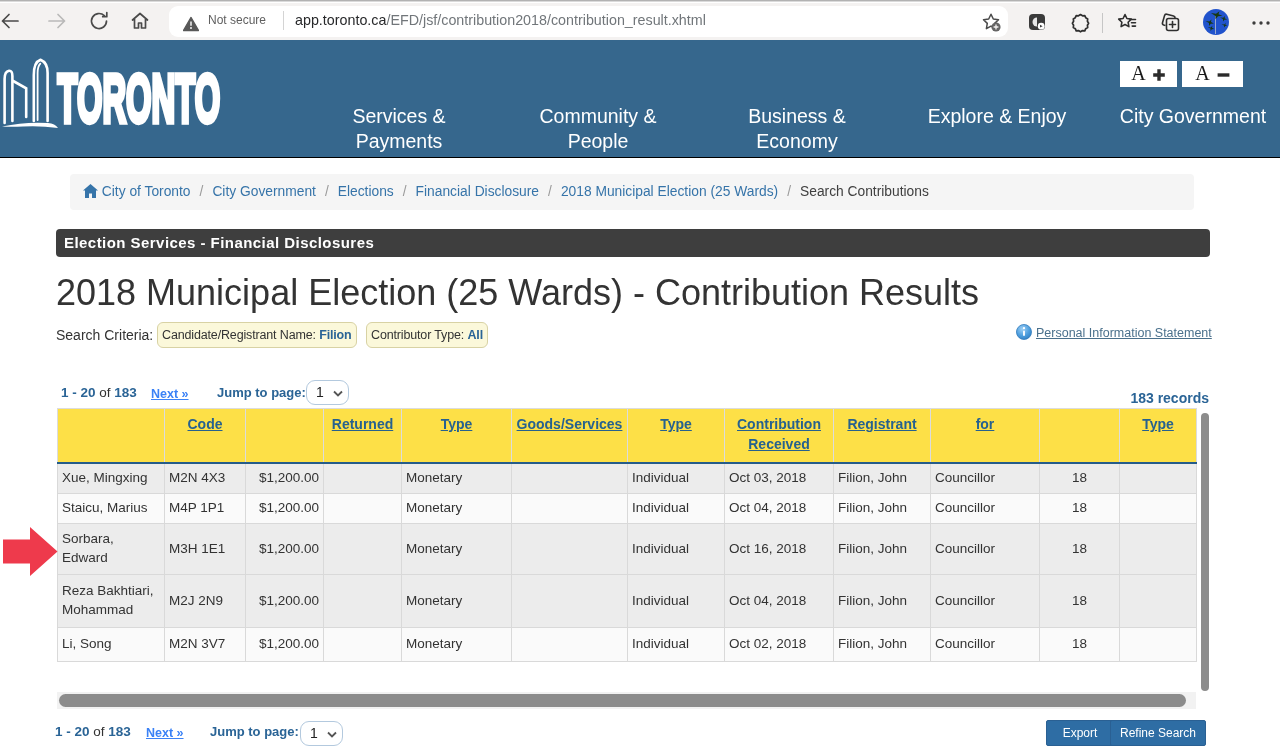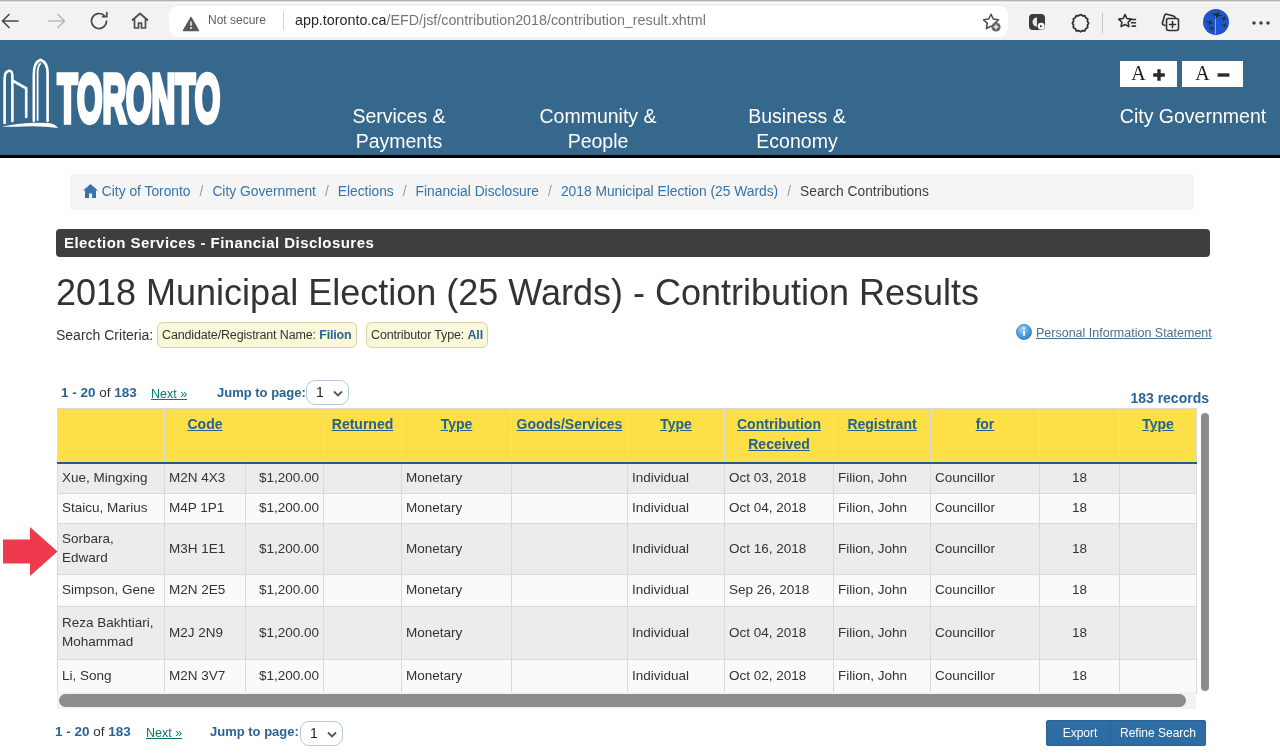--- a/index.html
+++ b/index.html
@@ -11,21 +11,21 @@
 #topstrip { position:absolute; left:0; top:0; width:1280px; height:2px; background:#b2b2b2; border-bottom:1px solid #dadada; }
 #toolbar { position:absolute; left:0; top:3px; width:1280px; height:37px; background:#f4f2f1; }
 #pill { position:absolute; left:169px; top:2.5px; width:839px; height:31px; background:#fff; border-radius:9px; }
 .nsec { position:absolute; left:208px; top:10px; font-size:12px; color:#5f5f5f; }
 .urlt { position:absolute; left:295px; top:9px; font-size:14.3px; color:#27282a; }
 .urlt span { color:#71767a; }
 .pdiv { position:absolute; left:283px; top:8px; width:1px; height:19px; background:#d4d4d4; }
 .tdiv { position:absolute; left:1102px; top:10px; width:1px; height:20px; background:#c6c6c6; }
 
 
-#siteheader { position:absolute; left:0; top:40px; width:1280px; height:118px; background:#36678D; border-bottom:3px solid #000000; }
+#siteheader { position:absolute; left:0; top:40px; width:1280px; height:118px; background:#36678D; border-bottom:1px solid #000000; }
 .nav2 { position:absolute; top:64px; color:#fff; font-size:19.5px; line-height:25px; text-align:center; white-space:pre-line; }
 .fontbox { position:absolute; top:21px; width:57px; height:26px; background:#fff; color:#1a1a1a; text-align:center; font-size:17px; line-height:25px; }
 .fontbox .serf { font-family:"Liberation Serif", serif; font-size:20px; }
 
 
 #crumb { position:absolute; left:70px; top:174px; width:1124px; height:36px; background:#f5f5f5; border-radius:4px; font-size:13.8px; line-height:36px; color:#8a8a8a; padding-left:13px; }
 #crumb a { color:#3674a9; text-decoration:none; }
 #crumb .cur { color:#404040; }
 #crumb .sep { margin:0 9px; color:#999; }
 
@@ -35,21 +35,21 @@
 
 
 #critlabel { position:absolute; left:56px; top:322px; font-size:14px; color:#333; line-height:26px; }
 .badge { position:absolute; top:322px; height:26px; background:#fbf8da; border:1px solid #d8d2a4; border-radius:6px; font-size:12.5px; letter-spacing:-0.15px; line-height:24px; padding:0 4px; color:#333; white-space:nowrap; }
 .badge b { color:#2a6496; }
 #pis { position:absolute; left:1036px; top:326px; font-size:12.5px; color:#4a708c; text-decoration:underline; }
 
 
 .pager { position:absolute; font-size:14px; color:#333; line-height:22px; white-space:nowrap; }
 .pager b { color:#2a6496; }
-.pager .nx { color:#0f766e; font-weight:normal; font-size:12.5px; text-decoration:underline; }
+.pager .nx { color:#3b82f6; font-weight:bold; font-size:12.5px; text-decoration:underline; }
 .sel { position:absolute; width:43px; height:25px; border:1.5px solid #b3c9de; border-radius:9px; background:#fff; font-size:14px; color:#222; line-height:22px; padding-left:9px; }
 .sel svg { position:absolute; right:5px; top:9px; }
 #records { position:absolute; left:1000px; top:390px; width:209px; text-align:right; font-size:14px; font-weight:bold; color:#2a6496; }
 
 
 #tbl { position:absolute; left:57px; top:408px; border-collapse:collapse; table-layout:fixed; width:1139px; font-size:13.5px; color:#333; }
 #tbl th { border:1px solid #dcdcdc; border-bottom:2px solid #255c8a; background:#fde047; color:#26618f; font-weight:bold; font-size:14px; text-align:center; vertical-align:top; padding-top:5px; height:54px; line-height:20px; }
 #tbl th u { text-decoration:underline; }
 #tbl td { border:1px solid #d9d9d9; padding:0 4px 2px 4px; vertical-align:middle; line-height:19px; }
 #tbl tr.g td { background:#ececec; }
@@ -157,20 +157,21 @@
     </g>
     <path d="M2 71.5q23-5 46-3.5 7 .6 10 5-18-2.5-35-1.5-12 .7-21 0z" fill="#fff"></path>
     <text x="0" y="67.4" transform="translate(57.5,0) scale(0.482,1)" font-family="'Liberation Sans',sans-serif" font-weight="bold" font-size="68" fill="#fff" stroke="#fff" stroke-width="4.2" vector-effect="non-scaling-stroke" paint-order="stroke">TORONTO</text>
   </svg>
   <div class="nav2" style="left:319px;width:160px;">Services &amp;
 Payments</div>
   <div class="nav2" style="left:518px;width:160px;">Community &amp;
 People</div>
   <div class="nav2" style="left:717px;width:160px;">Business &amp;
 Economy</div>
+  <div class="nav2" style="left:902px;width:190px;">Explore &amp; Enjoy</div>
   <div class="nav2" style="left:1098px;width:190px;">City Government</div>
   <div class="fontbox" style="left:1120px;"><span class="serf">A</span><svg width="14" height="14" viewBox="0 0 14 14" style="margin-left:6px;vertical-align:-2px">
         <path d="M7 1.2V12.8M1.2 7H12.8" stroke="#2b2b2b" stroke-width="3.4"></path>
       </svg></div>
   <div class="fontbox" style="left:1182px;width:61px;"><span class="serf">A</span><svg width="13" height="14" viewBox="0 0 13 14" style="margin-left:7px;vertical-align:-2px">
         <path d="M0.6 7H12.4" stroke="#2b2b2b" stroke-width="3.4"></path>
       </svg></div>
 </div>
 
 <div id="crumb">
@@ -275,34 +276,20 @@
         <td></td>
         <td>Monetary</td>
         <td></td>
         <td>Individual</td>
         <td>Oct 16, 2018</td>
         <td>Filion, John</td>
         <td>Councillor</td>
         <td class="c">18</td>
         <td></td>
       </tr>
-<tr class="w" style="height:32px">
-        <td>Simpson, Gene</td>
-        <td>M2N 2E5</td>
-        <td class="r">$1,200.00</td>
-        <td></td>
-        <td>Monetary</td>
-        <td></td>
-        <td>Individual</td>
-        <td>Sep 26, 2018</td>
-        <td>Filion, John</td>
-        <td>Councillor</td>
-        <td class="c">18</td>
-        <td></td>
-      </tr>
 <tr class="g" style="height:53px">
         <td>Reza Bakhtiari, Mohammad</td>
         <td>M2J 2N9</td>
         <td class="r">$1,200.00</td>
         <td></td>
         <td>Monetary</td>
         <td></td>
         <td>Individual</td>
         <td>Oct 04, 2018</td>
         <td>Filion, John</td>

